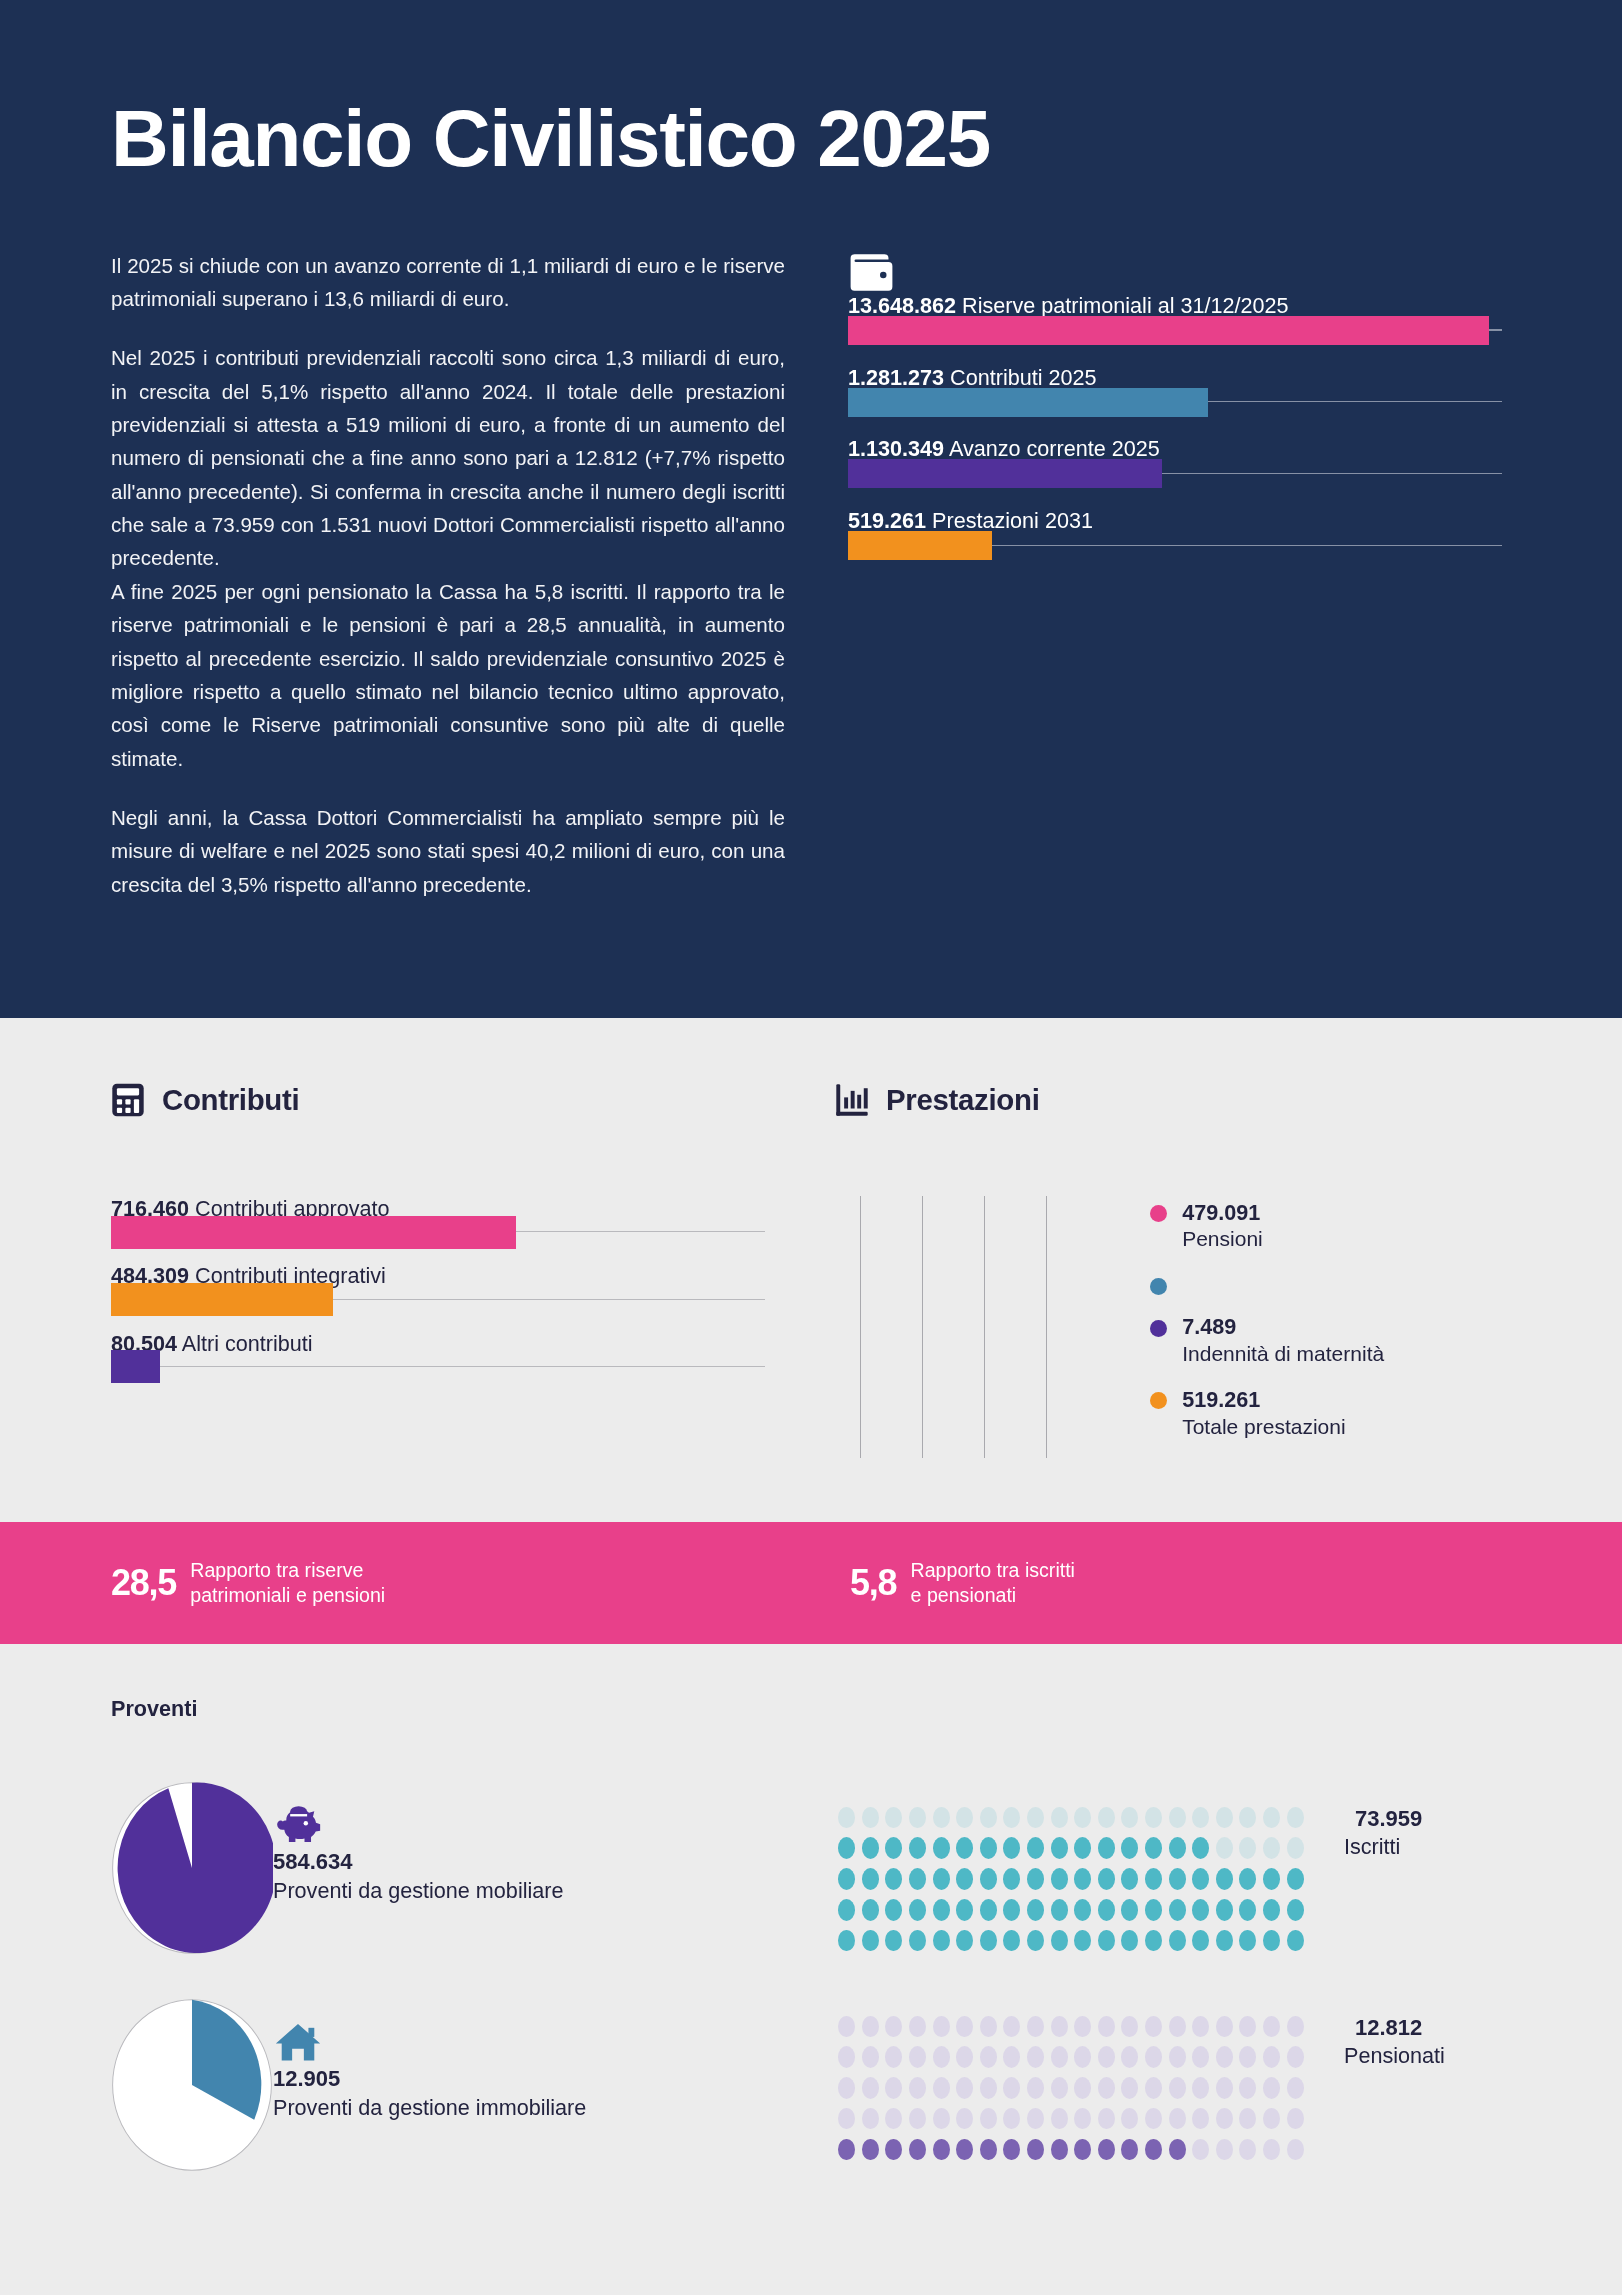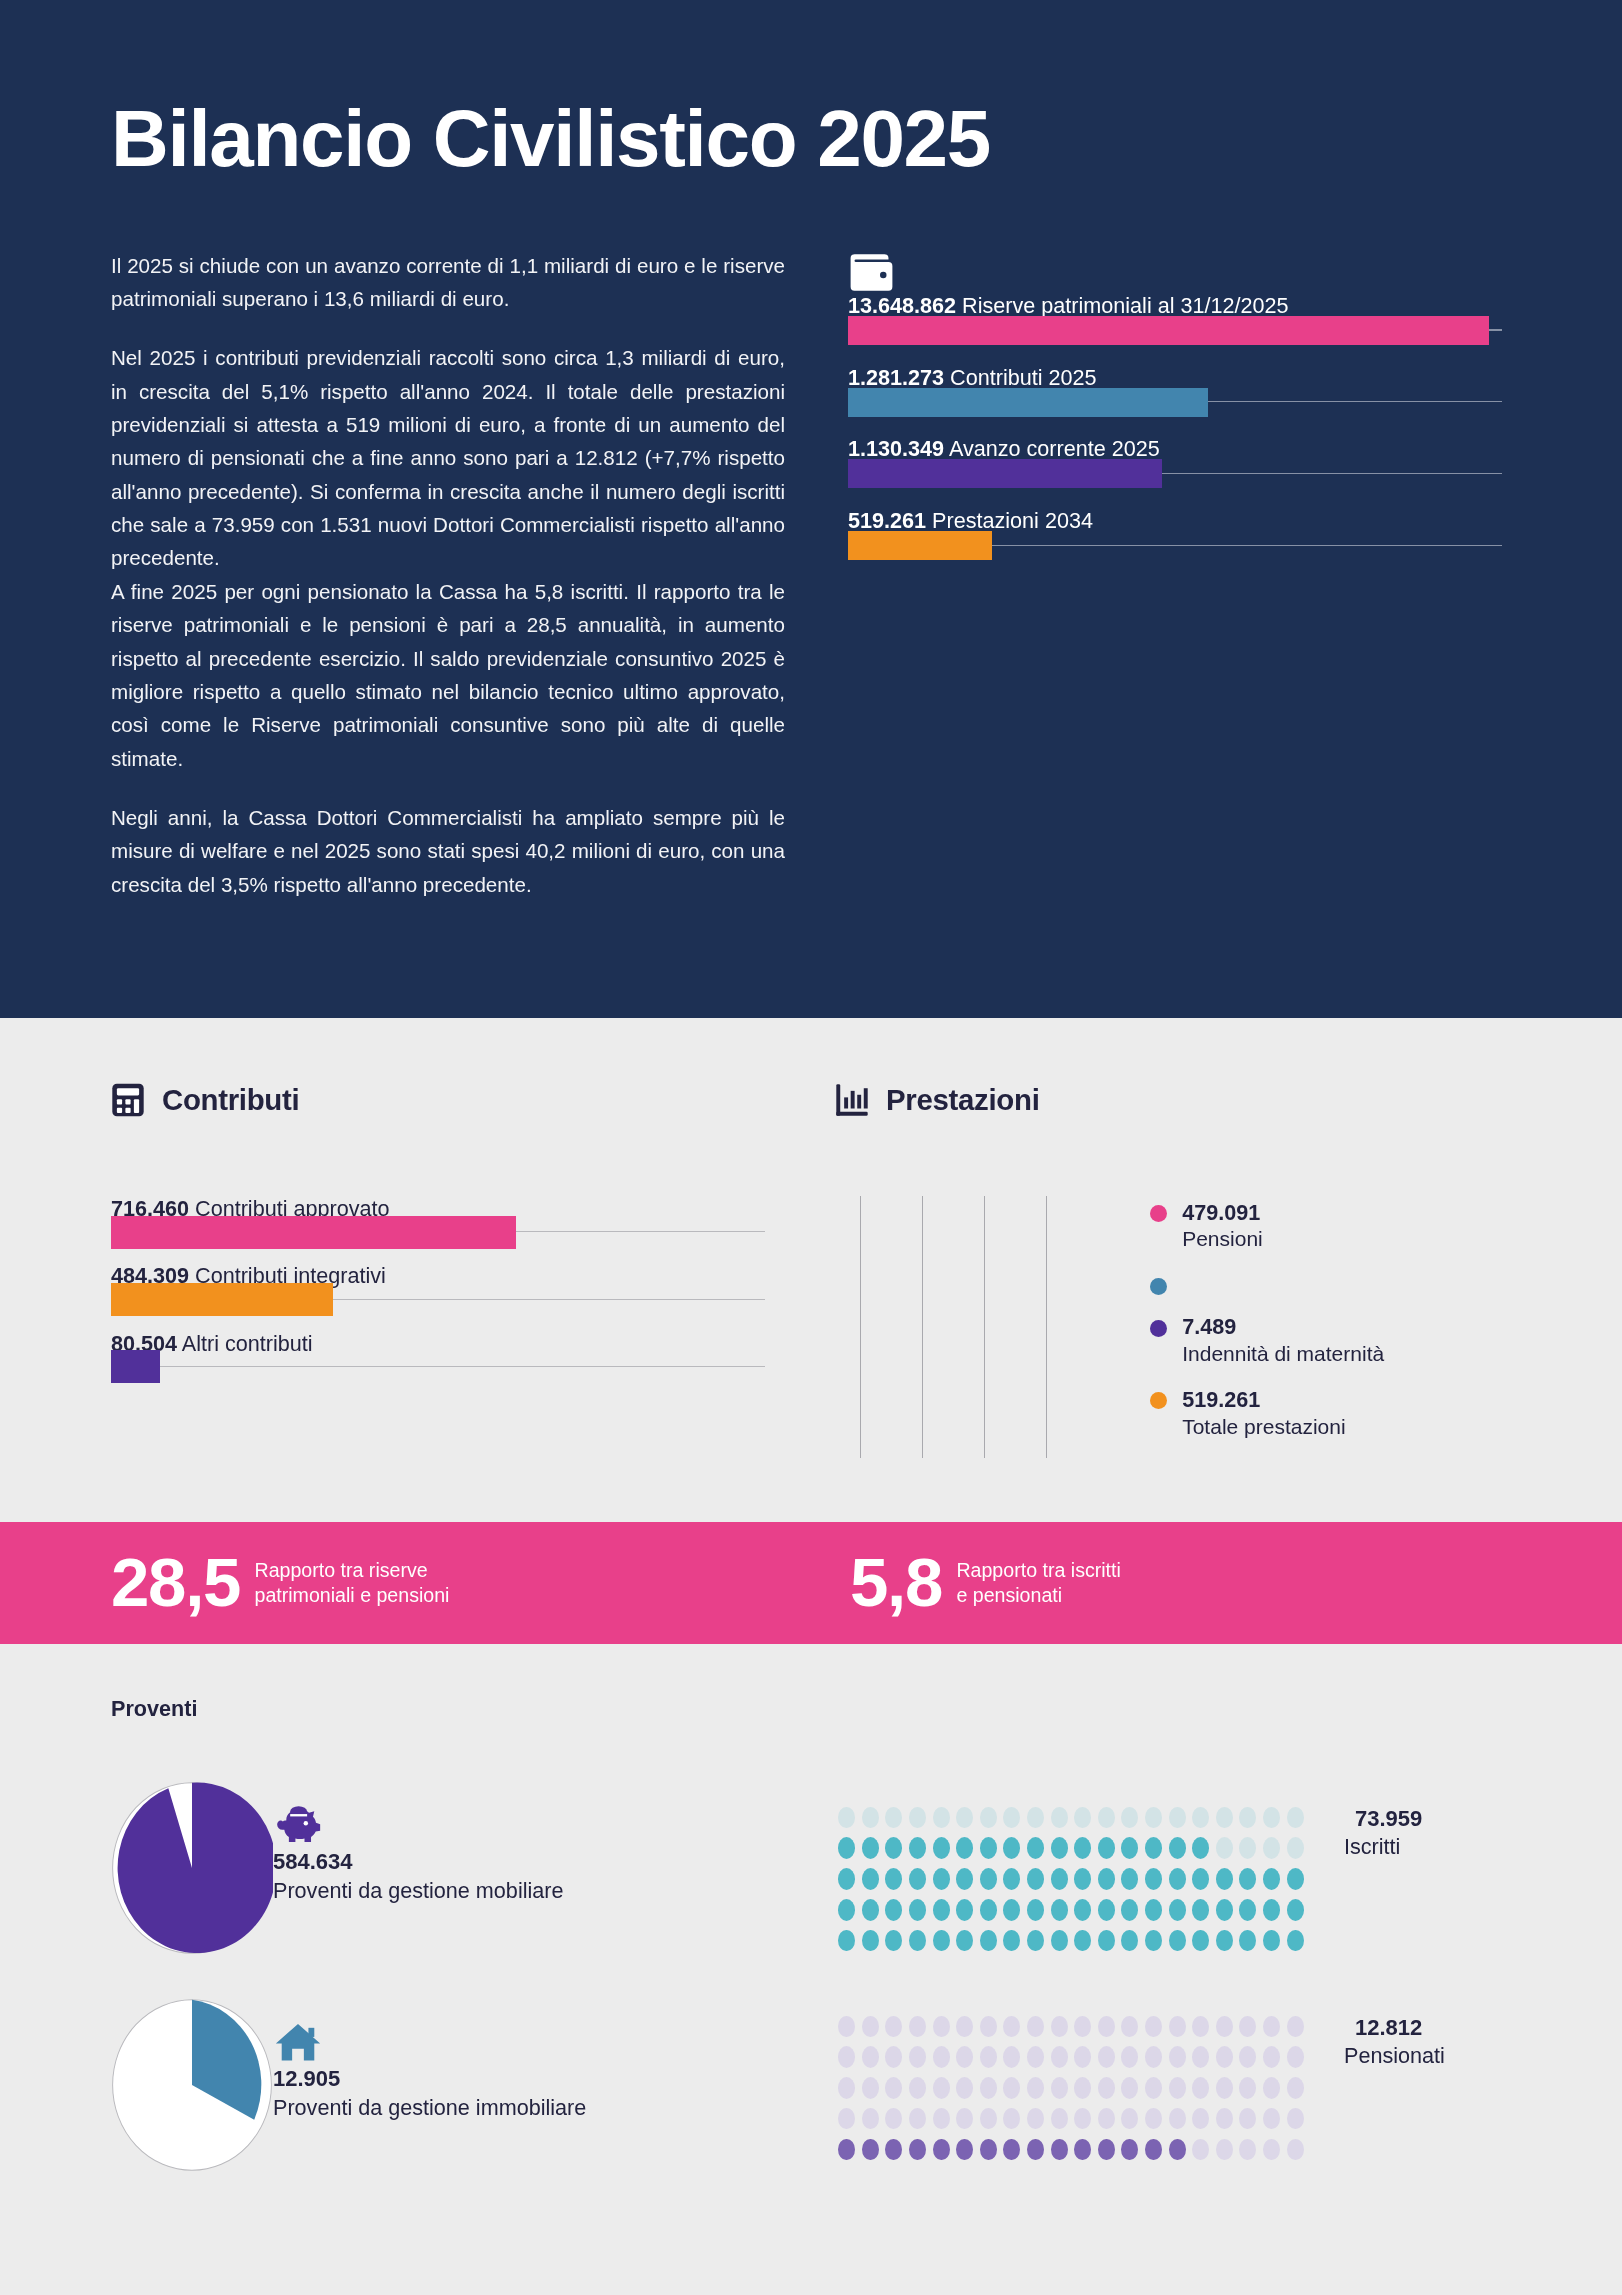--- a/index.html
+++ b/index.html
@@ -86,21 +86,21 @@
   .leg-dot { width:17px; height:17px; border-radius:50%; flex:none; margin-top:6.5px; }
   .leg-val { font-size:21.6px; font-weight:bold; color:#23233F; line-height:1.28; }
   .leg-txt { font-size:21px; font-weight:300; color:#23233F; line-height:1.28; }
 
   
   .band {
     position:relative; width:1623px; height:122px; background:#E8408A;
     display:flex; align-items:center; padding-left:111px; gap:39px;
   }
   .ratio { display:flex; align-items:center; gap:14.4px; }
-  .ratio .num { font-size:69px; font-weight:bold; color:#FFFFFF; letter-spacing:-1.3px; line-height:0.95; }
+  .ratio .num { font-size:36px; font-weight:bold; color:#FFFFFF; letter-spacing:-1.3px; line-height:0.95; }
   .ratio .txt { font-size:19.6px; font-weight:300; color:#FFFFFF; line-height:1.28; }
   .ratio.r1 { width:700px; }
 
   
   .proventi { position:relative; background:#ECECEC; padding:52px 111px 0 111px; }
   .proventi h3 { font-size:21.6px; font-weight:bold; color:#23233F; margin-bottom:59px; }
   .prov-row { display:flex; align-items:flex-start; margin-bottom:43px; }
   .pie { width:162px; height:174px; flex:none; }
   .prov-info { padding-top:22px; }
   .prov-ico { width:50px; height:43px; margin-bottom:15.7px; }
@@ -165,21 +165,21 @@
             <span>Avanzo corrente 2025</span>
           </div>
           <div class="hbar-track">
             <div class="hbar-fill" style="width:48%;background:#51309A;"></div>
           </div>
         </div>
 
         <div class="hbar-group">
           <div class="hbar-label">
             <b>519.261</b>
-            <span>Prestazioni 2034</span>
+            <span>Prestazioni 2031</span>
           </div>
           <div class="hbar-track">
             <div class="hbar-fill" style="width:22%;background:#F2911E;"></div>
           </div>
         </div>
       </div>
     </div>
   </div>
 
   <div class="section-light" style="height:504px;">

